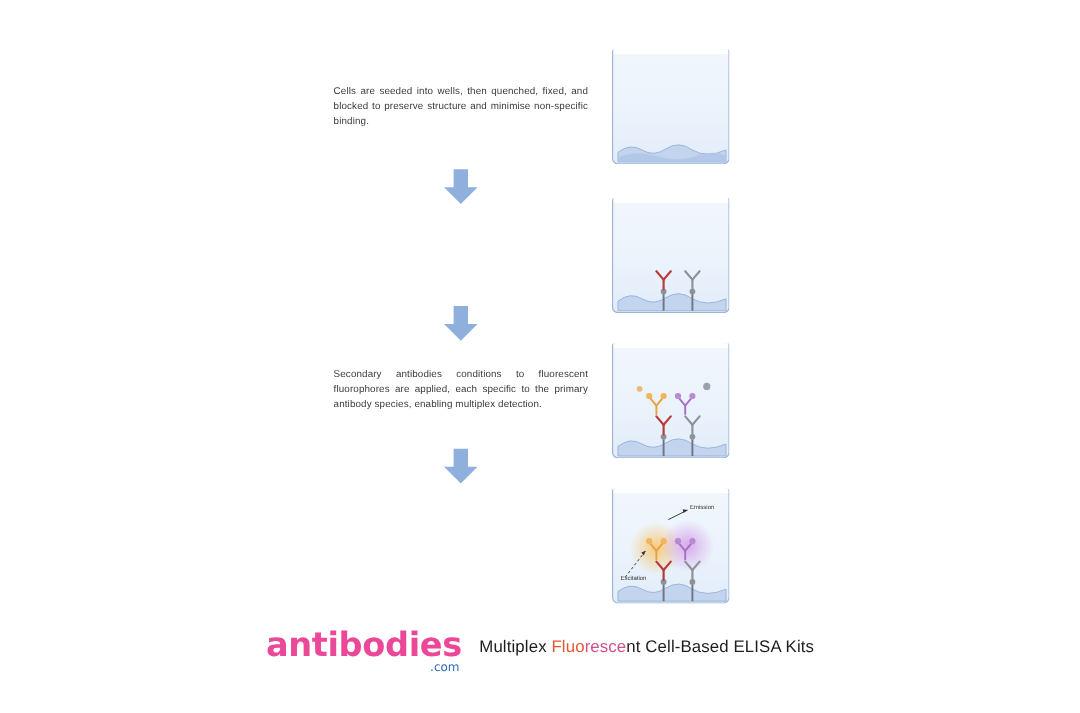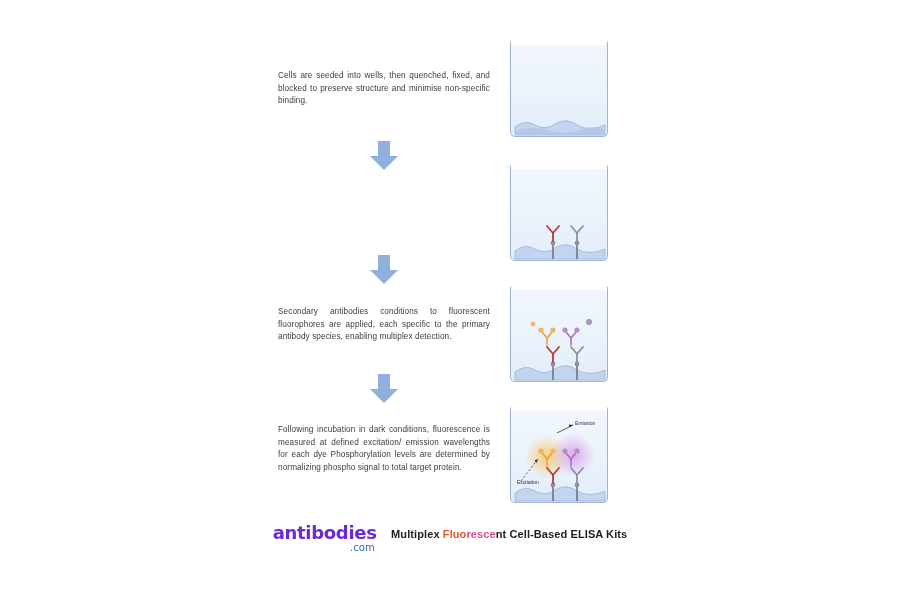--- a/index.html
+++ b/index.html
@@ -70,41 +70,41 @@
     width: 900px;
     text-align: center;
   }
   .logo-wrap {
     display: inline-block;
     vertical-align: middle;
     position: relative;
     text-align: left;
   }
   .logo-main {
-    font-size: 18px;
+    font-size: 28px;
     font-weight: bold;
-    color: #6d28d9;
+    color: #ec4899;
     letter-spacing: -0.3px;
     line-height: 1;
     font-family: "DejaVu Sans", sans-serif;
   }
   .logo-sub {
     position: absolute;
     right: 2px;
     bottom: -10px;
     font-size: 10px;
     color: #2f6fb5;
     font-family: "DejaVu Sans", sans-serif;
   }
   .footer-title {
     display: inline-block;
     vertical-align: middle;
     margin-left: 10px;
-    font-size: 11px;
-    font-weight: bold;
+    font-size: 14px;
+    font-weight: normal;
     color: #1d1d1d;
     letter-spacing: 0.1px;
   }
   .f-accent { color: #e4572e; }
   .f-accent2 { color: #d14f8a; }
 
   .label-txt {
     position: absolute;
     font-size: 5px;
     color: #333;
@@ -209,21 +209,20 @@
       </svg>
     </div>
   </div>
 
   <div class="arrow" style="left:367px; top:372px;">
     <svg width="34" height="34" viewBox="0 0 34 34">
       <path d="M11 2 L23 2 L23 17 L31 17 L17 31 L3 17 L11 17 Z" fill="#8fb0dd"></path>
     </svg>
   </div>
 
-  <div class="step-text" style="left:278px; top:424px;">Following incubation in dark conditions, fluorescence is measured at defined excitation/ emission wavelengths for each dye Phosphorylation levels are determined by normalizing phospho signal to total target protein.</div>
 
   <div class="well" style="left:510px; top:407px;">
     <div class="well-inner">
       <svg width="98" height="96" viewBox="0 0 98 96">
         <defs>
           <radialGradient id="glowO" cx="50%" cy="50%" r="50%">
             <stop offset="0%" stop-color="#f7c877" stop-opacity="0.95"></stop>
             <stop offset="100%" stop-color="#f7c877" stop-opacity="0"></stop>
           </radialGradient>
           <radialGradient id="glowP" cx="50%" cy="50%" r="50%">

